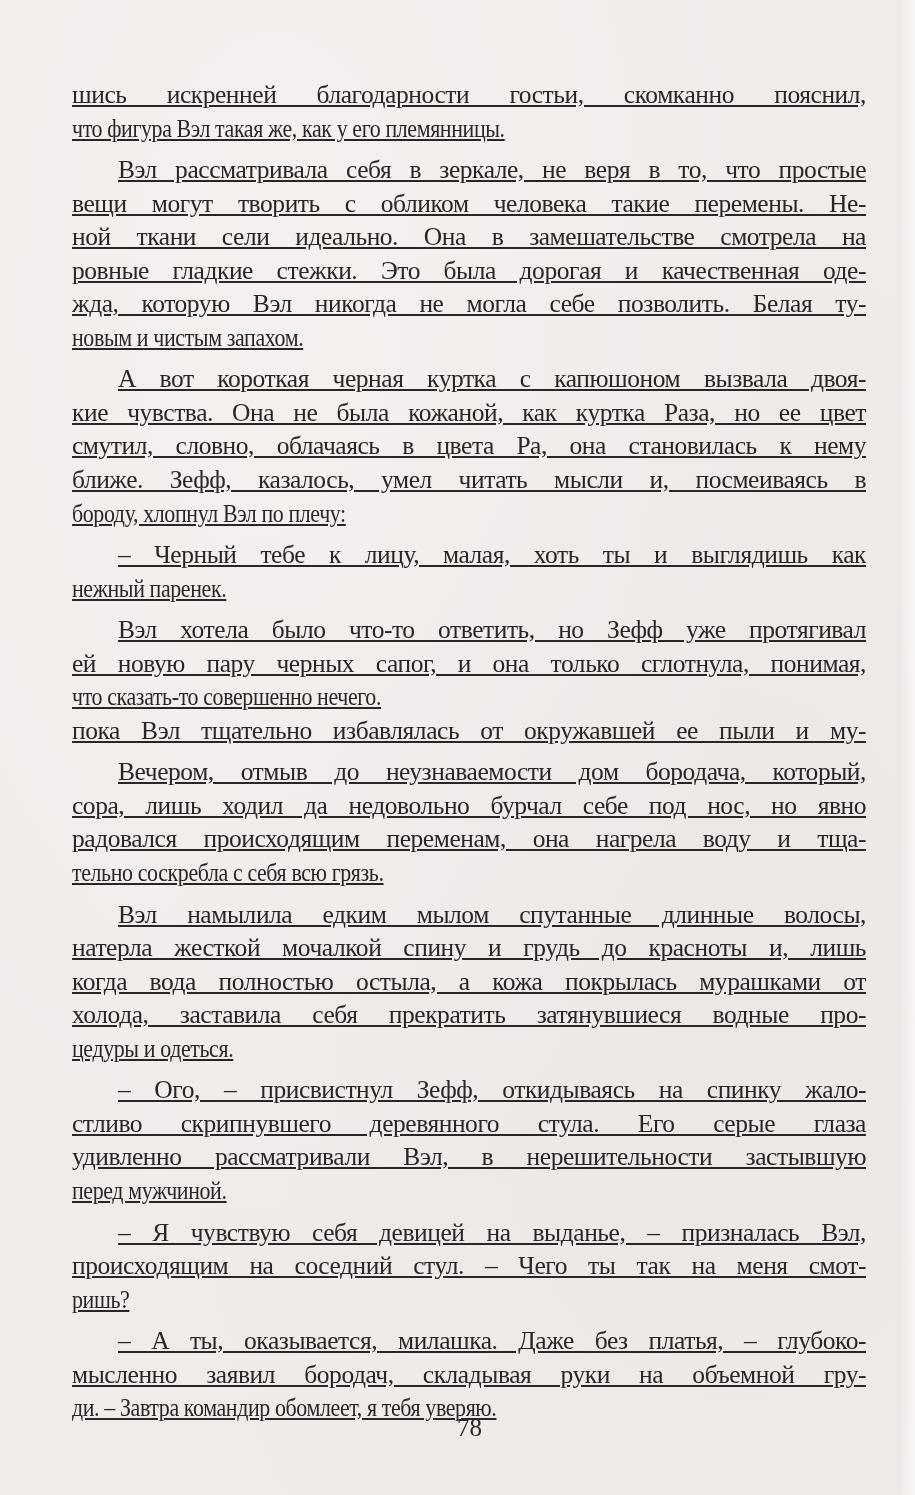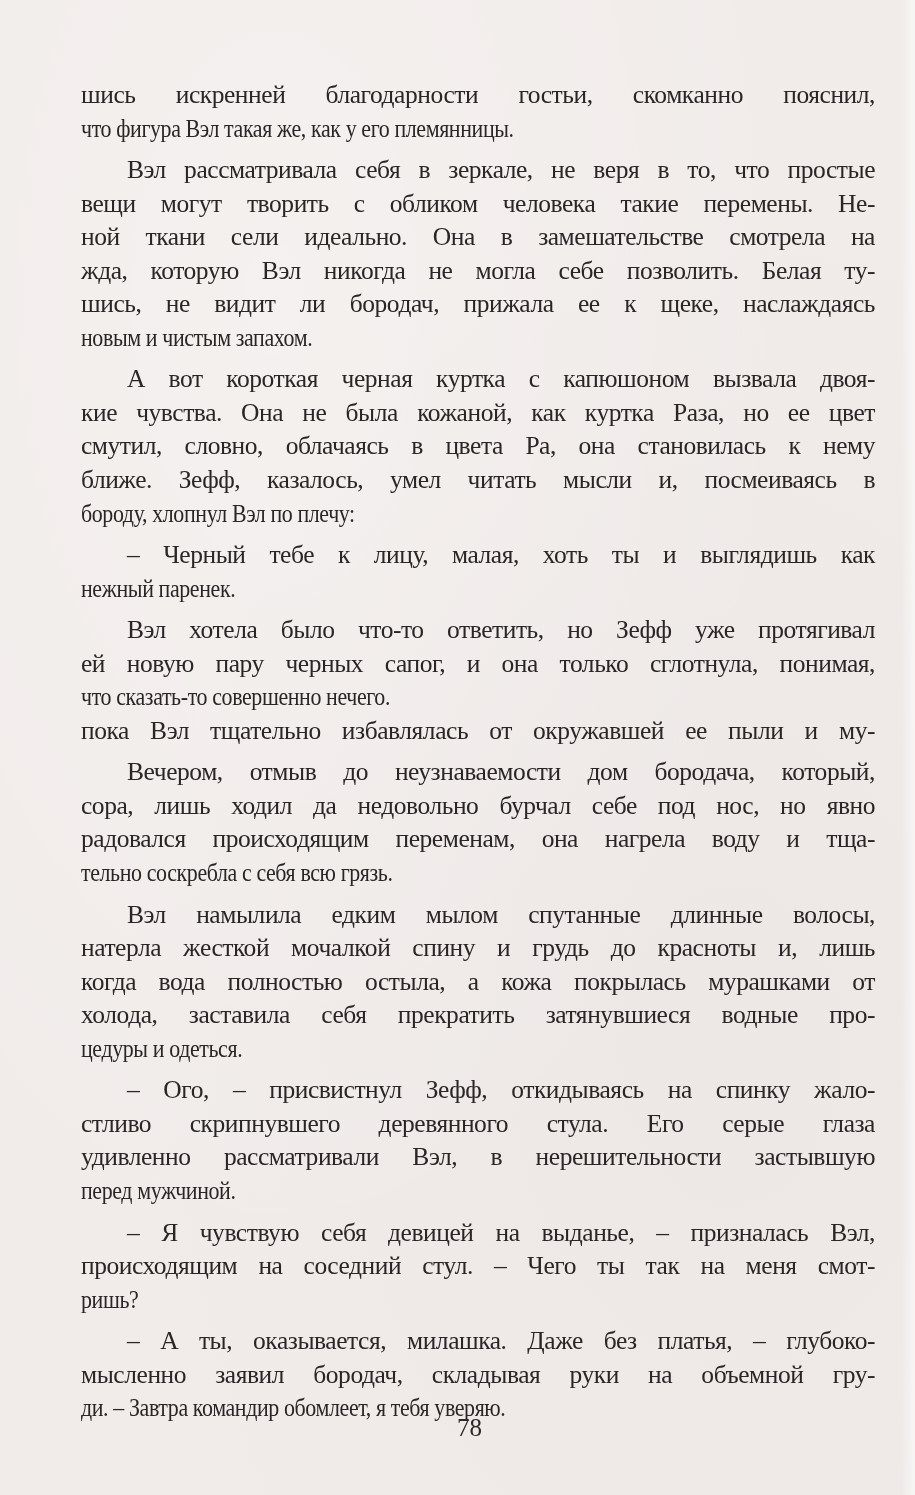--- a/index.html
+++ b/index.html
@@ -13,23 +13,24 @@
       background-image:
         radial-gradient(ellipse at 30% 20%, rgba(255,255,255,0.25), rgba(255,255,255,0) 60%),
         radial-gradient(ellipse at 80% 70%, rgba(200,190,190,0.10), rgba(200,190,190,0) 60%);
       position: relative;
       overflow: hidden;
       font-family: "Liberation Serif", "DejaVu Serif", serif;
       color: #2a2626;
     }
     .page {
       position: absolute;
-      left: 81px;
+      left: 72px;
       top: 78px;
       width: 794px;
+      text-decoration: underline;
     }
     .line {
       height: 33.55px;
       line-height: 33.55px;
       font-size: 25.5px;
       white-space: nowrap;
       text-align: justify;
       text-align-last: justify;
       letter-spacing: -0.45px;
       transform-origin: left center;
@@ -64,22 +65,22 @@
 <body>
 
 <div class="edge-shade"></div>
 
 <div class="page" id="page-body">
     <div class="line" style="">шись искренней благодарности гостьи, скомканно пояснил,</div>
     <div class="line last" style="width: 923.256px; transform: scaleX(0.86);">что фигура Вэл такая же, как у его племянницы.</div>
     <div class="line indent" style="">Вэл рассматривала себя в зеркале, не веря в то, что простые</div>
     <div class="line" style="">вещи могут творить с обликом человека такие перемены. Не-</div>
     <div class="line" style="">ной ткани сели идеально. Она в замешательстве смотрела на</div>
+    <div class="line" style="">ровные гладкие стежки. Это была дорогая и качественная оде-</div>
     <div class="line" style="">жда, которую Вэл никогда не могла себе позволить. Белая ту-</div>
-    <div class="line" style="">шись, не видит ли бородач, прижала ее к щеке, наслаждаясь</div>
     <div class="line last" style="width: 923.256px; transform: scaleX(0.86);">новым и чистым запахом.</div>
     <div class="line indent" style="">А вот короткая черная куртка с капюшоном вызвала двоя-</div>
     <div class="line" style="">кие чувства. Она не была кожаной, как куртка Раза, но ее цвет</div>
     <div class="line" style="">смутил, словно, облачаясь в цвета Ра, она становилась к нему</div>
     <div class="line" style="">ближе. Зефф, казалось, умел читать мысли и, посмеиваясь в</div>
     <div class="line last" style="width: 923.256px; transform: scaleX(0.86);">бороду, хлопнул Вэл по плечу:</div>
     <div class="line indent" style="">– Черный тебе к лицу, малая, хоть ты и выглядишь как</div>
     <div class="line last" style="width: 923.256px; transform: scaleX(0.86);">нежный паренек.</div>
     <div class="line indent" style="">Вэл хотела было что-то ответить, но Зефф уже протягивал</div>
     <div class="line" style="">ей новую пару черных сапог, и она только сглотнула, понимая,</div>

